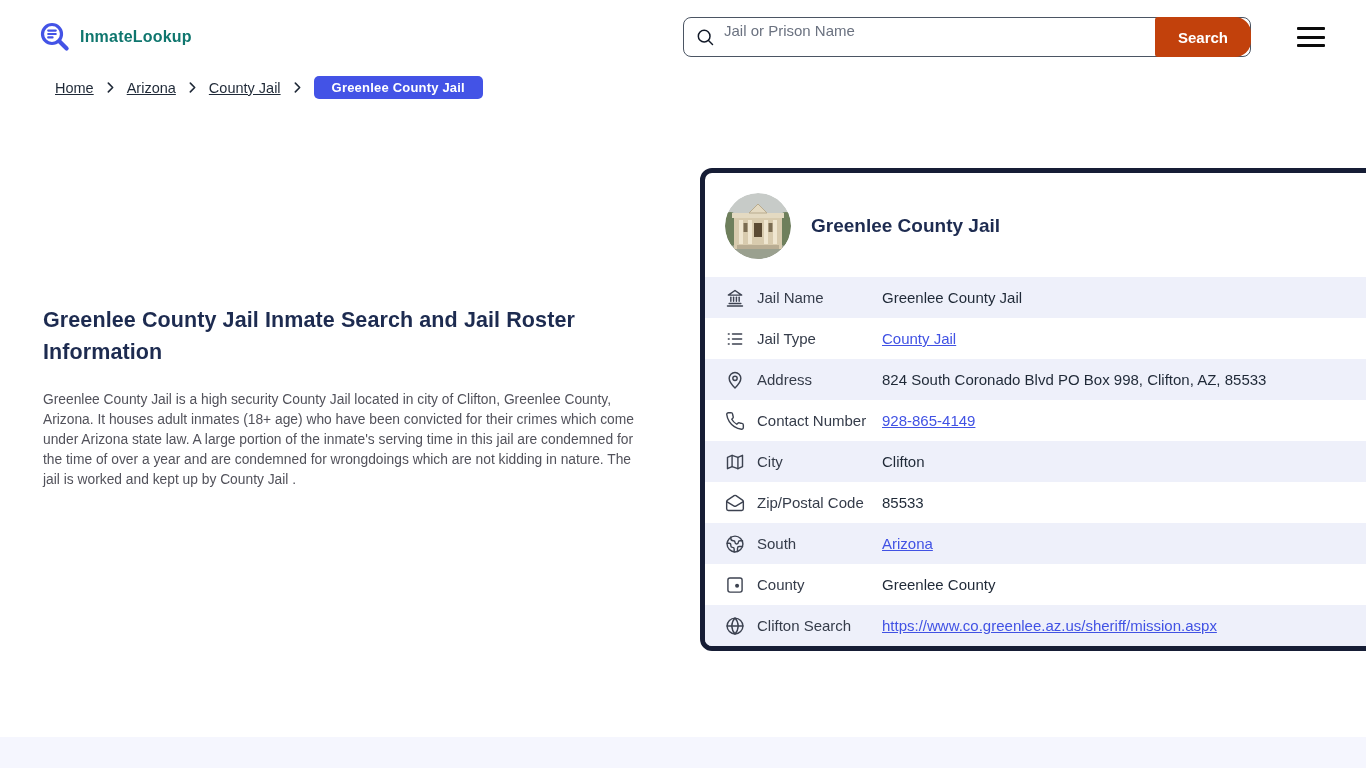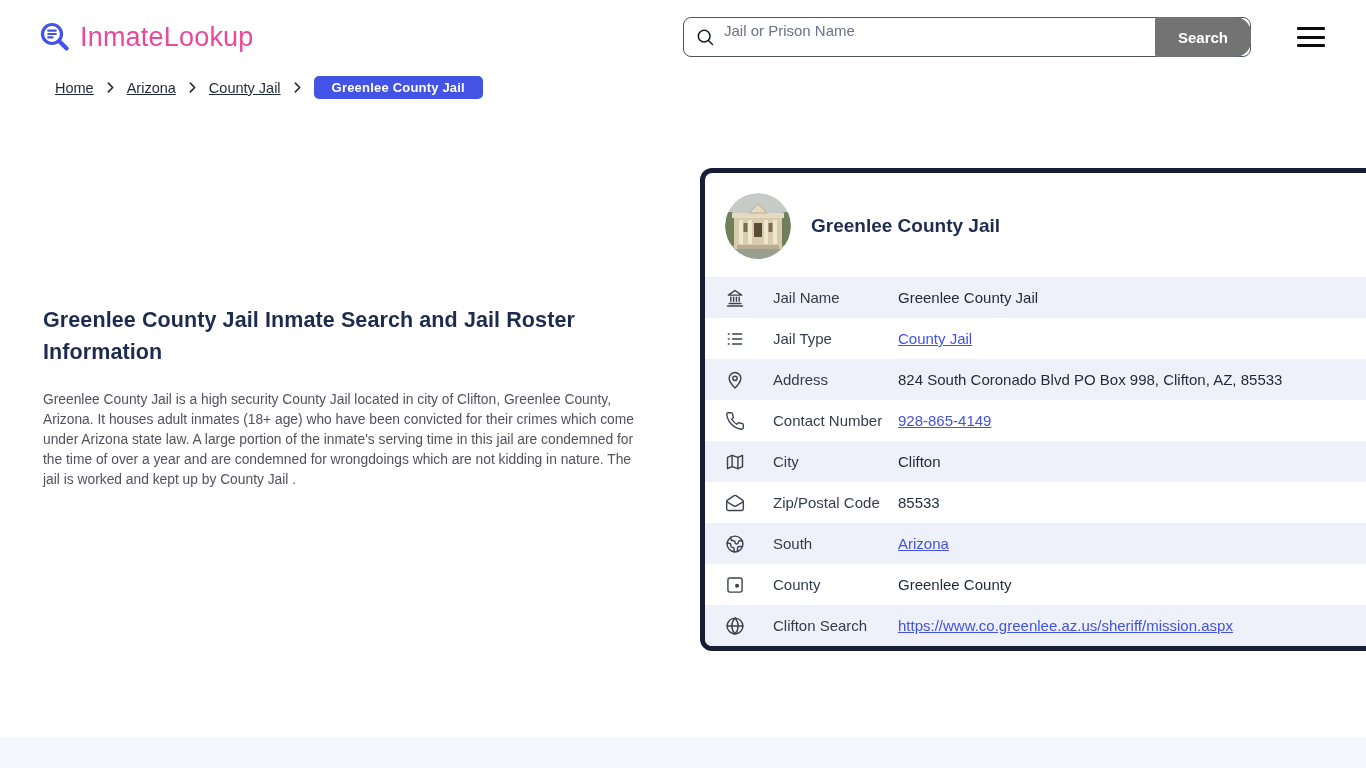--- a/index.html
+++ b/index.html
@@ -8,21 +8,21 @@
     font-family: "Liberation Sans", sans-serif;
     background: #ffffff;
     position: relative;
     overflow: hidden;
     color: #1f2937;
   }
 
   
   .header { position: absolute; top: 0; left: 0; width: 1366px; height: 64px; background: #ffffff; }
   .logo { position: absolute; left: 38px; top: 20px; display: flex; align-items: center; gap: 8px; cursor: pointer; }
-  .logo-text { font-size: 27px; font-weight: 400; color: #ec4899; letter-spacing: 0.2px; }
+  .logo-text { font-size: 16px; font-weight: 700; color: #0f766e; letter-spacing: 0.2px; }
 
   .search-wrap { position: absolute; left: 683px; top: 17px; width: 568px; height: 40px; }
   .search-input {
     width: 100%; height: 40px;
     border: 1px solid #4b5563; border-radius: 8px;
     padding: 0 110px 14px 40px;
     font-size: 15px; color: #111827; outline: none;
     font-family: "Liberation Sans", sans-serif;
   }
   .search-input::placeholder { color: #6b7280; }
@@ -62,21 +62,21 @@
   }
   .card-header { display: flex; align-items: center; padding: 18px 0 16px 20px; height: 104px; }
   .avatar { width: 66px; height: 66px; border-radius: 50%; overflow: hidden; flex: 0 0 66px; }
   .card-title { margin-left: 20px; font-size: 19px; font-weight: 700; color: #1d2b50; }
 
   .info-rows { width: 100%; }
   .info-row { display: flex; align-items: center; height: 41px; background: #ffffff; }
   .info-row:nth-child(odd) { background: #eef0fa; }
   .row-icon { width: 20px; height: 20px; margin-left: 20px; flex: 0 0 20px; display: flex; align-items: center; }
   .row-icon svg { width: 20px; height: 20px; stroke: #3c4250; fill: none; stroke-width: 1.7; stroke-linecap: round; stroke-linejoin: round; }
-  .row-label { margin-left: 28px; width: 125px; flex: 0 0 125px; font-size: 15px; color: #353c4a; white-space: nowrap; }
+  .row-label { margin-left: 12px; width: 125px; flex: 0 0 125px; font-size: 15px; color: #353c4a; white-space: nowrap; }
   .row-value { font-size: 15px; color: #1f2937; white-space: nowrap; }
   .row-value a { color: #4152e4; text-decoration: underline; cursor: pointer; }
 
   
   .footer-strip { position: absolute; left: 0; top: 737px; width: 1366px; height: 31px; background: #f5f6fe; }
 </style>
 </head>
 <body>
 
 <div class="header">
@@ -93,21 +93,21 @@
     </svg>
     <span class="logo-text">InmateLookup</span>
   </div>
 
   <div class="search-wrap">
     <svg class="search-icon-in-input" viewBox="0 0 24 24">
       <circle cx="11" cy="11" r="7" fill="none" stroke="#111827" stroke-width="1.8"></circle>
       <line x1="16.2" y1="16.2" x2="21" y2="21" stroke="#111827" stroke-width="1.8" stroke-linecap="round"></line>
     </svg>
     <input class="search-input" type="text" placeholder="Jail or Prison Name" style="">
-    <button class="search-btn" style="background: #737373;">Search</button>
+    <button class="search-btn" style="background: #c2410c;">Search</button>
   </div>
 
   <div class="hamburger">
     <span></span>
       <span></span>
       <span></span>
   </div>
 </div>
 
 <nav class="breadcrumb">

